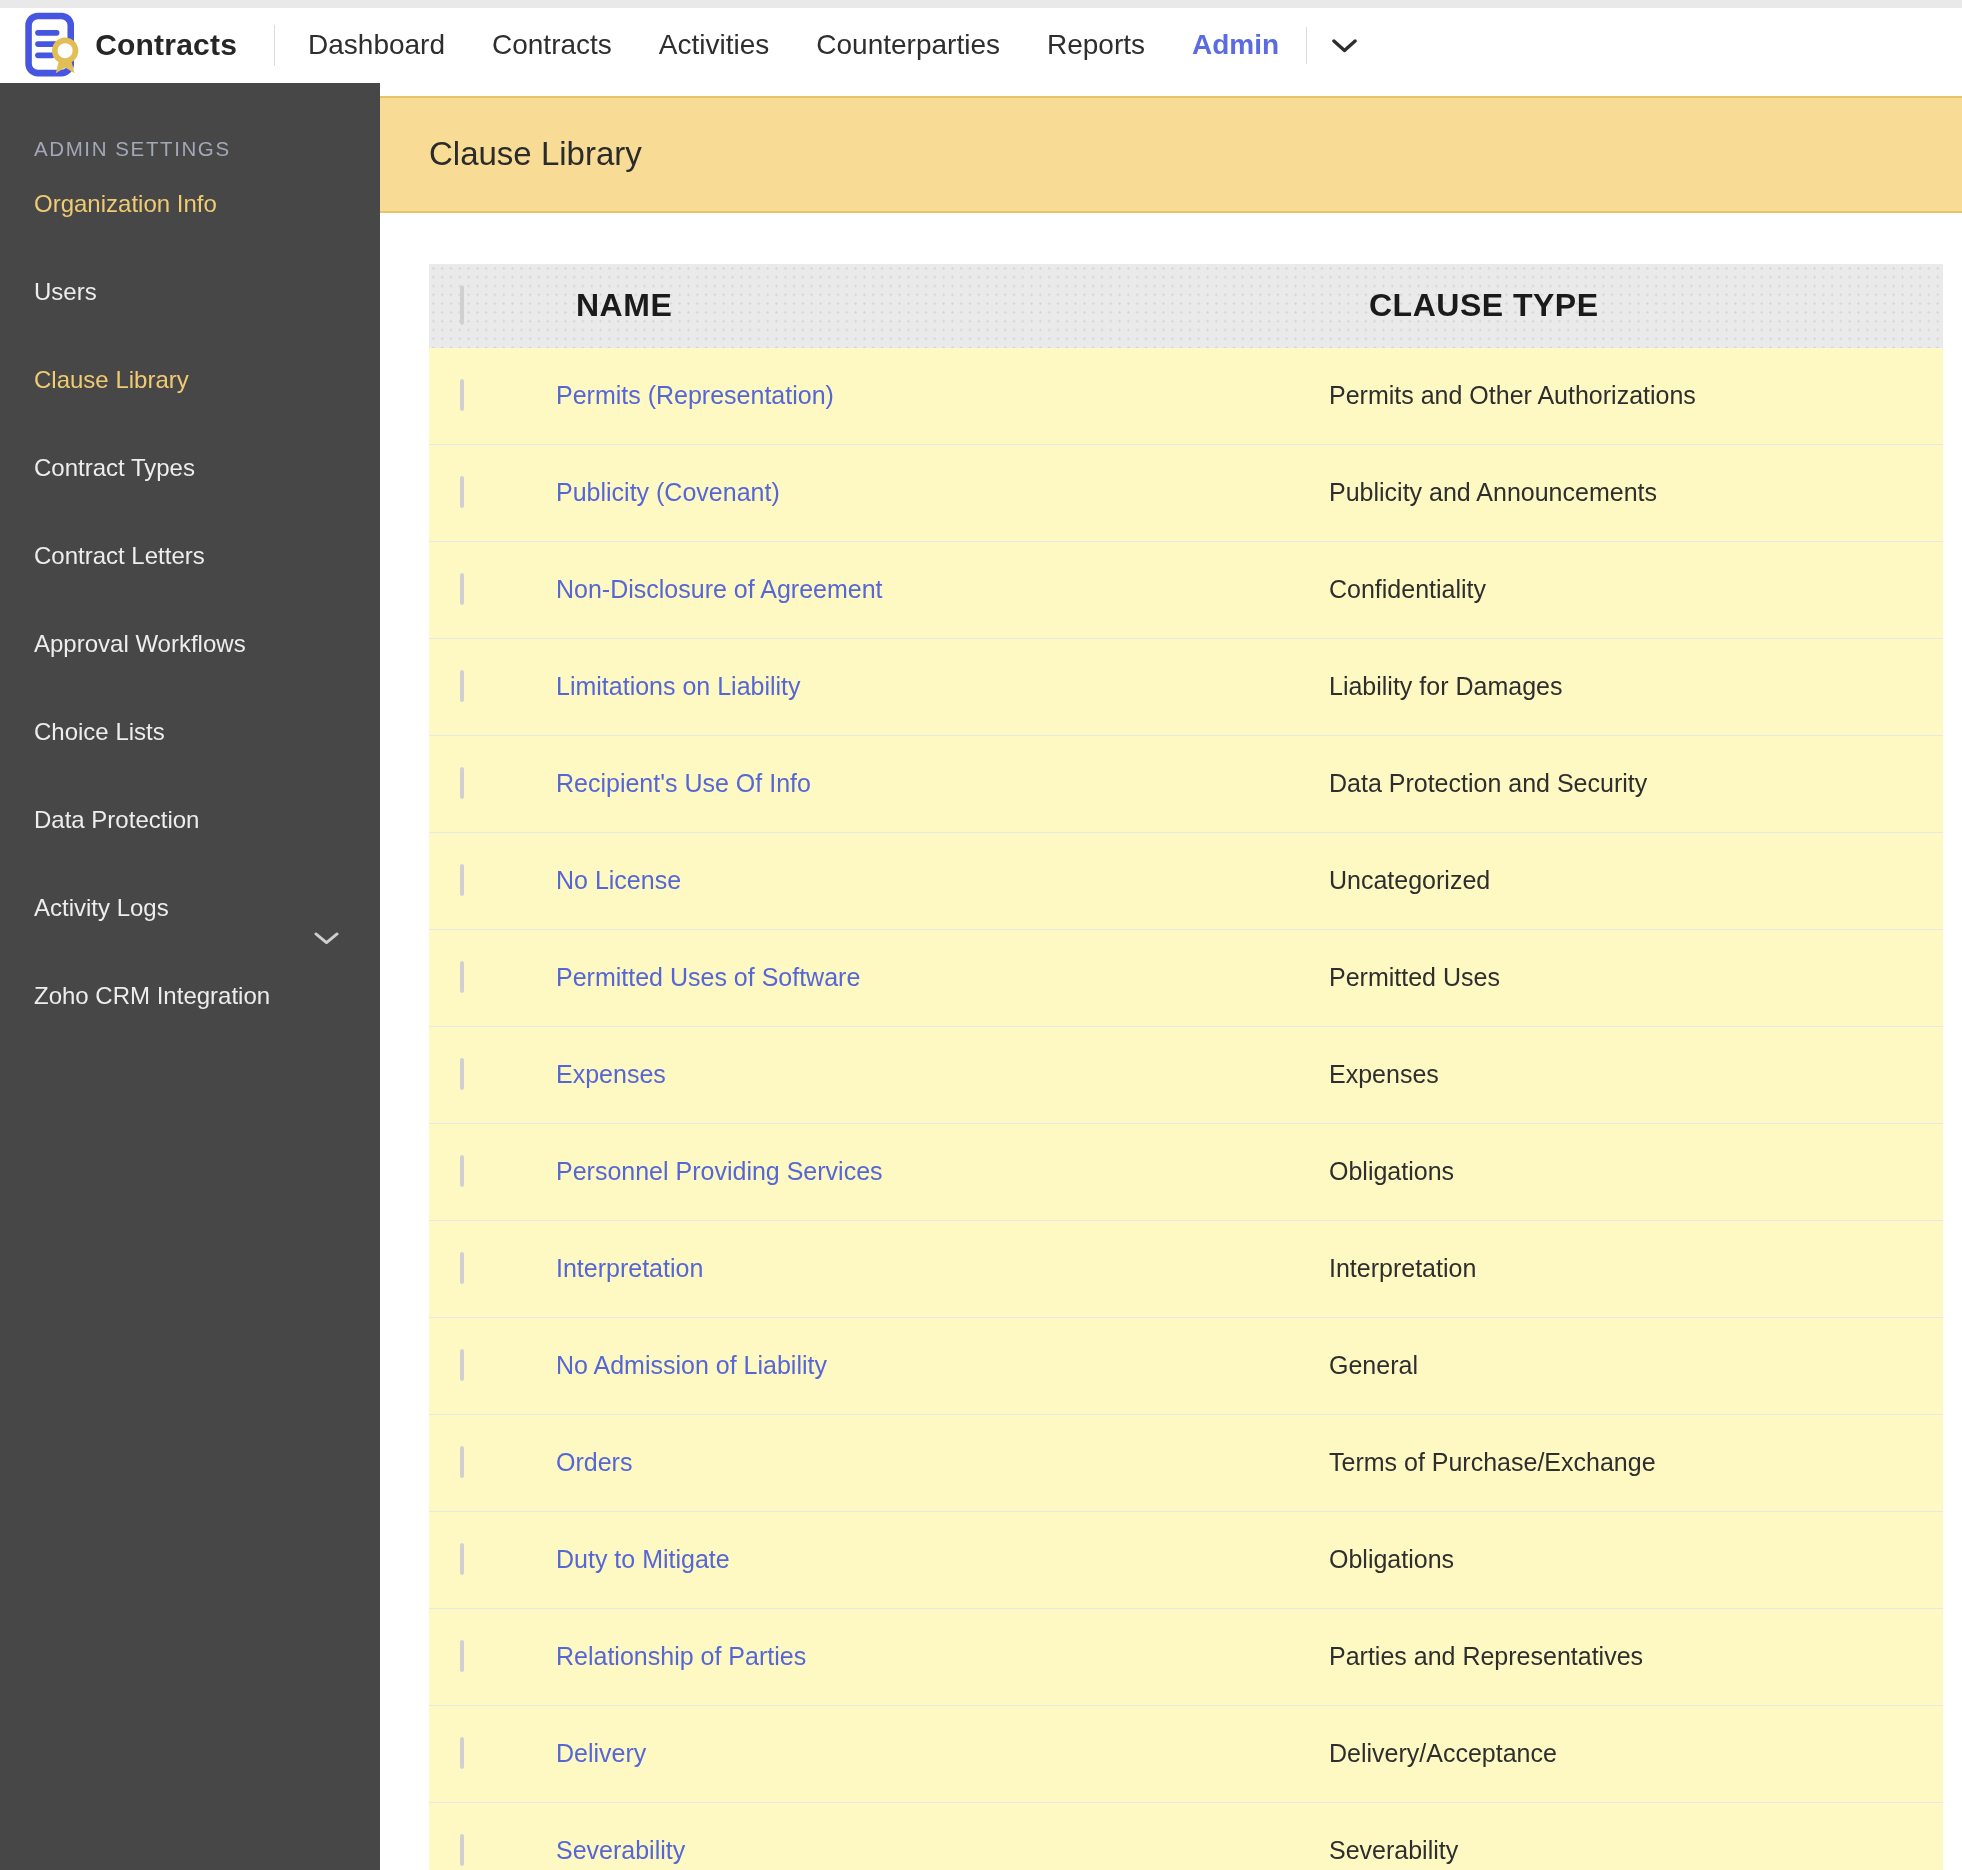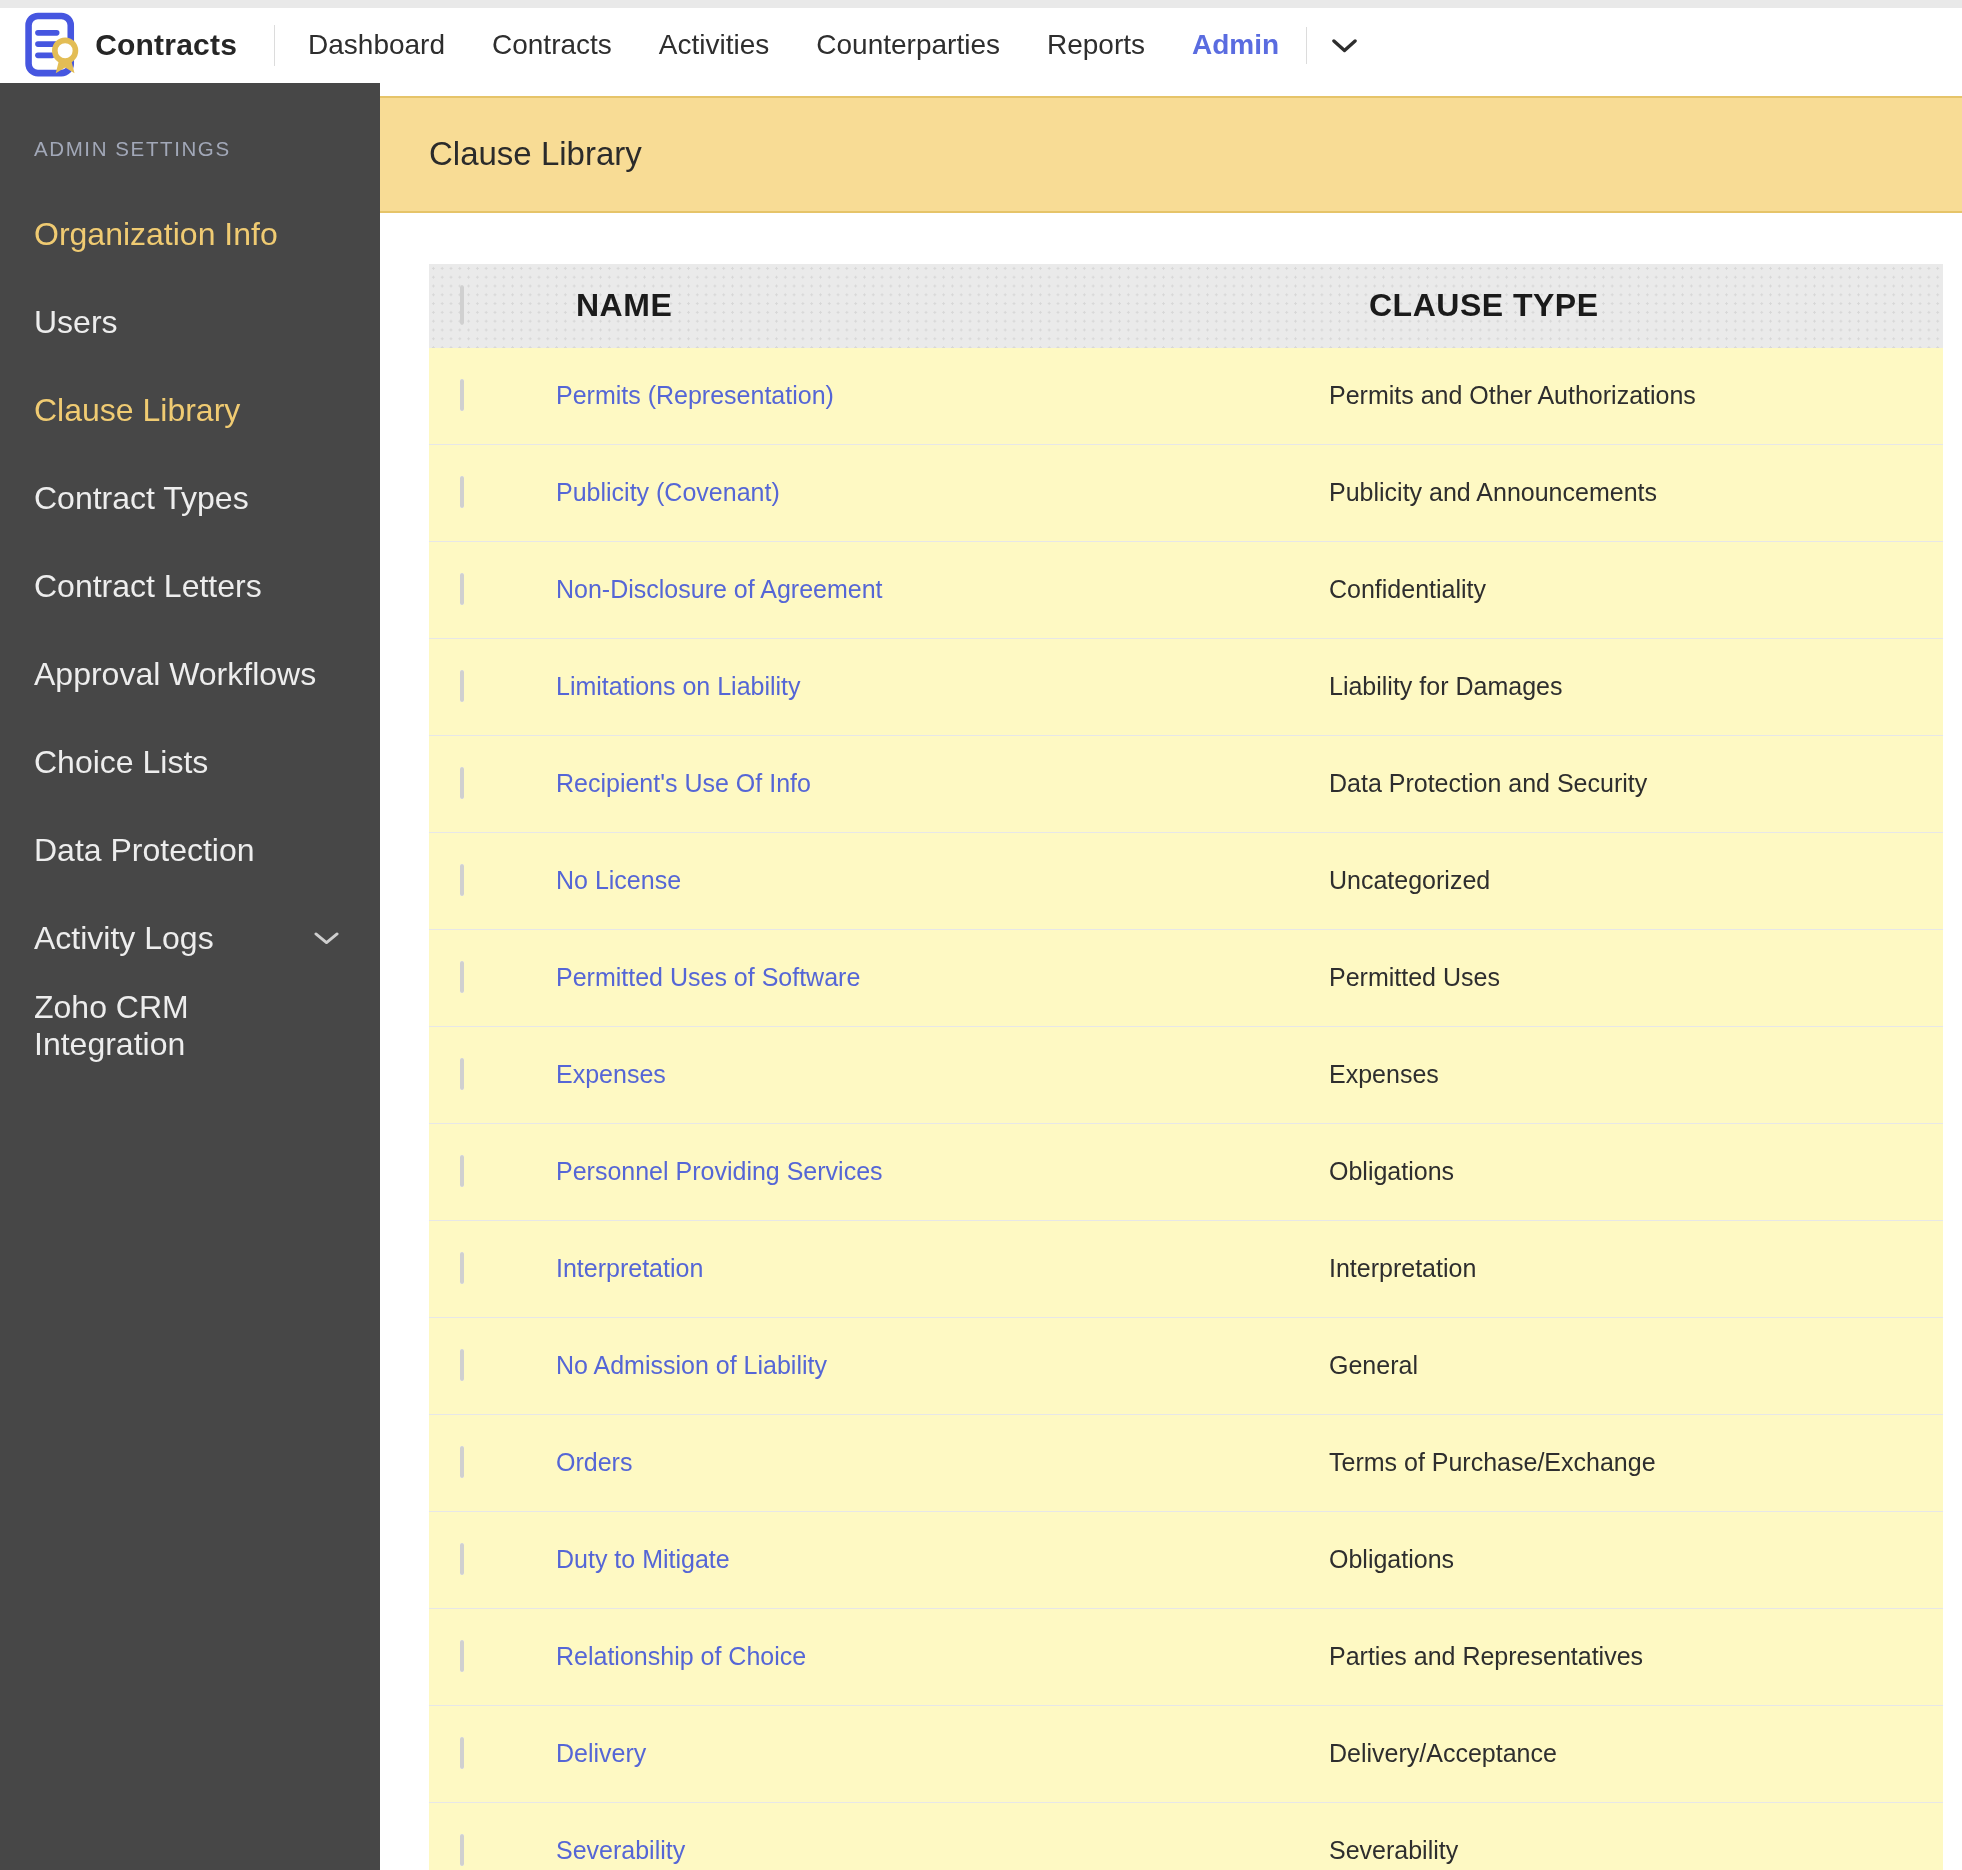--- a/index.html
+++ b/index.html
@@ -20,22 +20,22 @@
   .nav-item{font-size:28px;color:#2e2e2e;cursor:pointer;white-space:nowrap;}
   .nav-item.active{color:#5a6ce0;font-weight:600;text-align:center;}
   .nav-sep2{width:1px;height:37px;background:#dcdcdc;margin:0 25px 0 27px;}
   .nav-chev{display:flex;align-items:center;cursor:pointer;}
 
   
   .sidebar{position:absolute;left:0;top:83px;width:380px;bottom:0;background:#474747;}
   .sidebar-heading{margin:54px 0 13px 34px;font-size:20.5px;font-weight:400;
                    letter-spacing:1.6px;color:#a2a8b8;}
   .sidebar-items{list-style:none;margin:29px 0 0 0;padding:0;}
-  .sidebar-item{height:88px;display:flex;align-items:center;
-                padding:0 41px 0 34px;color:#ededed;font-size:32px;cursor:pointer;}
+  .sidebar-item{height:88px;display:flex;
+                padding:0 41px 0 34px;color:#ededed;font-size:24px;cursor:pointer;}
   .sidebar-item.active{color:#f0cb72;}
   .sidebar-item .chev{margin-left:auto;display:flex;align-items:center;}
 
   
   .main{position:absolute;left:380px;top:83px;right:0;bottom:0;background:#fff;}
   .page-banner{box-sizing:border-box;margin-top:12.7px;height:117px;background:#f8dc95;
                border-top:2px solid #e6c469;border-bottom:2px solid #e6c469;
                display:flex;align-items:center;}
   .page-title{margin:0 0 0 49px;font-size:33px;font-weight:500;color:#2b2b2b;}
 
@@ -221,21 +221,21 @@
     <div class="cell-name">Orders</div>
     <div class="cell-type">Terms of Purchase/Exchange</div>
   </div>
           <div class="row grid-cols">
     <div><span class="checkbox"></span></div>
     <div class="cell-name">Duty to Mitigate</div>
     <div class="cell-type">Obligations</div>
   </div>
           <div class="row grid-cols">
     <div><span class="checkbox"></span></div>
-    <div class="cell-name">Relationship of Choice</div>
+    <div class="cell-name">Relationship of Parties</div>
     <div class="cell-type">Parties and Representatives</div>
   </div>
           <div class="row grid-cols">
     <div><span class="checkbox"></span></div>
     <div class="cell-name">Delivery</div>
     <div class="cell-type">Delivery/Acceptance</div>
   </div>
           <div class="row grid-cols">
     <div><span class="checkbox"></span></div>
     <div class="cell-name">Severability</div>

